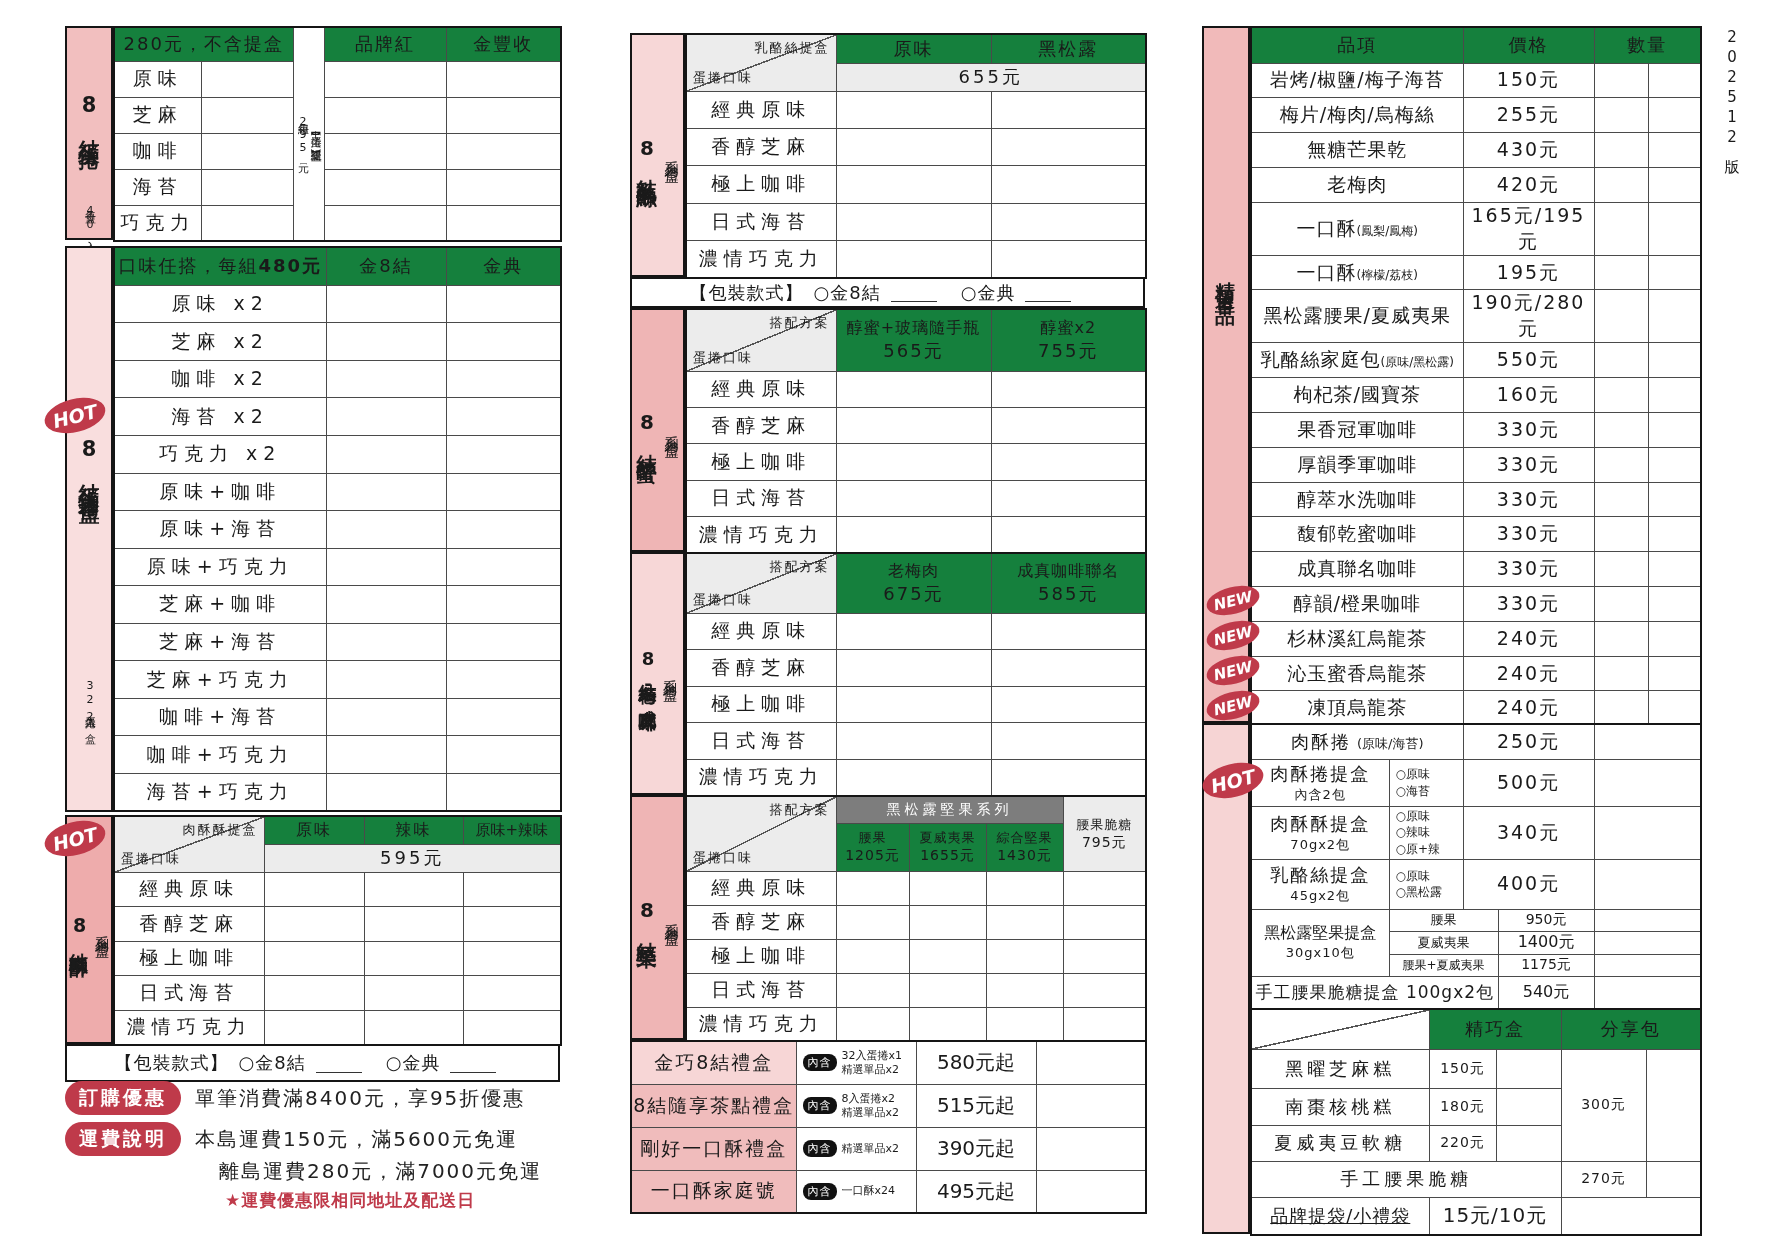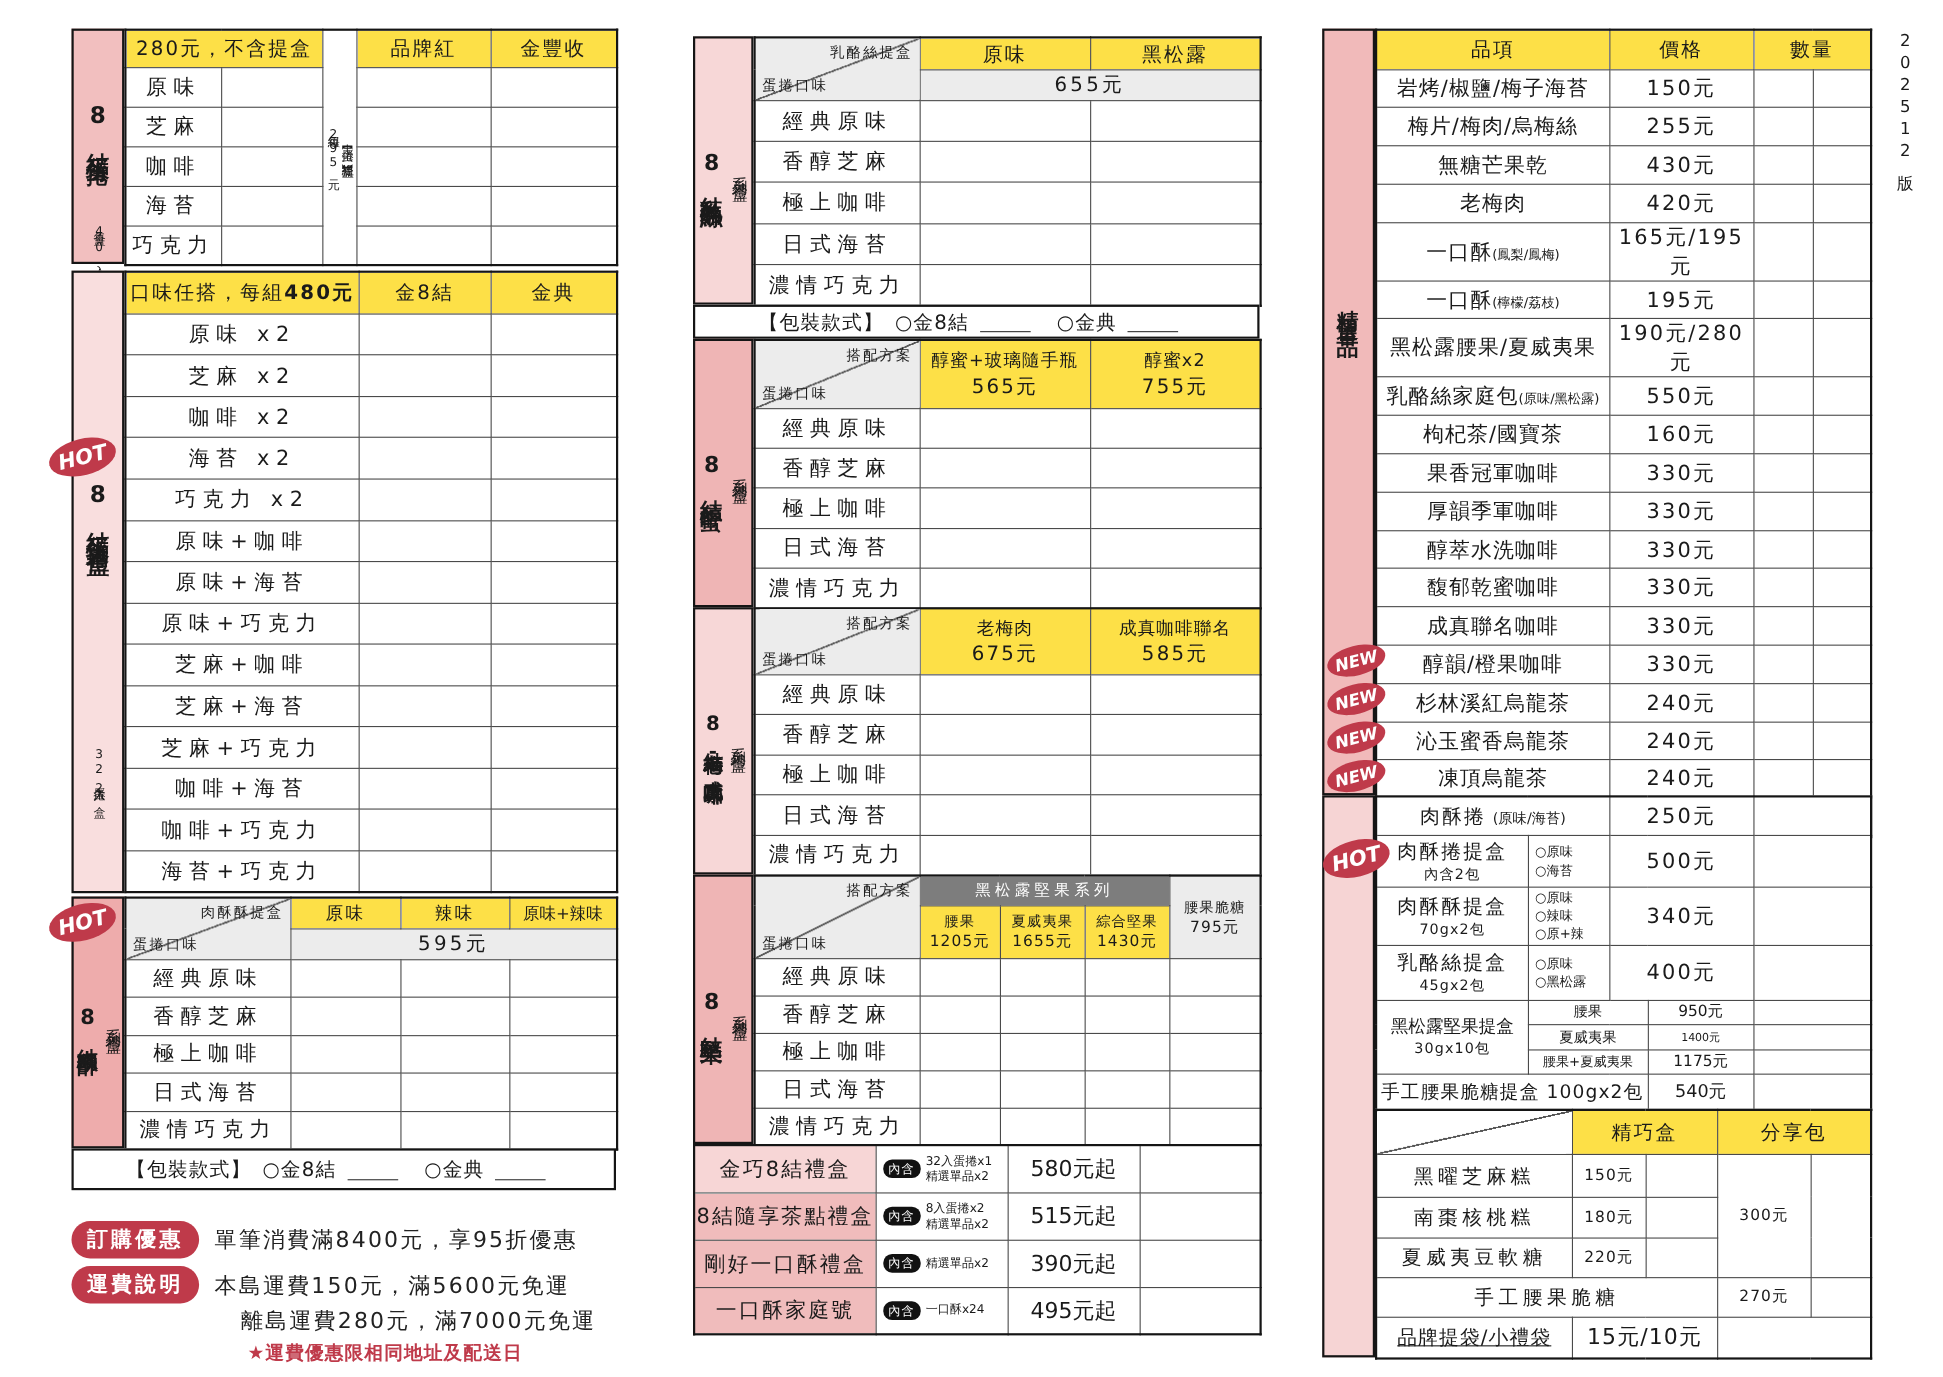--- a/index.html
+++ b/index.html
@@ -7,21 +7,21 @@
        font-family:"DejaVu Sans","Liberation Sans",sans-serif;color:#1a1a1a;}
   .blk{position:absolute;}
   .side{position:absolute;border:2px solid #151515;display:flex;align-items:center;justify-content:center;box-sizing:border-box;}
   .sideCol{flex-direction:column;}
   .vt{writing-mode:vertical-rl;text-orientation:upright;}
   .big{font-weight:bold;font-size:21px;letter-spacing:5px;}
   .mid{font-size:14px;letter-spacing:3px;}
   .small{font-size:11px;letter-spacing:1px;}
   table{border-collapse:collapse;table-layout:fixed;position:absolute;border:2px solid #151515;background:#fff;}
   td{border:1px solid #4a4a4a;text-align:center;vertical-align:middle;padding:0;overflow:hidden;font-size:19px;}
-  .hd{background:#fde047;font-size:18px;letter-spacing:2px;text-align:center;}
+  .hd{background:#15803d;font-size:18px;letter-spacing:2px;text-align:center;}
   .pr{background:#ececec;font-size:18px;letter-spacing:3px;}
   .lbl{letter-spacing:6px;font-size:19px;}
   .qty{background:#fff;}
   .diag{background-color:#ececec;position:relative;
     background-image:linear-gradient(to bottom right,transparent calc(50% - .75px),#555 calc(50% - .75px),#555 calc(50% + .75px),transparent calc(50% + .75px));}
   .diag.white{background-color:#fff;}
   .diag .dt{position:absolute;top:4px;right:6px;font-size:13px;letter-spacing:2px;}
   .diag .db{position:absolute;bottom:4px;left:6px;font-size:13px;letter-spacing:2px;}
   .combo{font-size:11px;line-height:1.15;}
   .combo .vt span{display:block;}
@@ -296,21 +296,21 @@
 
   <div class="pack" style="left:0;top:1018px;width:495px;height:38px;">
     <span>【包裝款式】</span>
     <span>○金8結</span>
     <span class="blank"></span>
     <span>○金典</span>
     <span class="blank"></span>
   </div>
 </div>
 
-<div class="blk" style="left:65px;top:1110px;width:500px;">
+<div class="blk" style="left:65px;top:1081px;width:500px;">
   <div class="promo-line">
     <span class="pill">訂購優惠</span>
     <span class="promo-text">單筆消費滿8400元，享95折優惠</span>
   </div>
   <div class="promo-line" style="margin-bottom:2px;">
     <span class="pill">運費說明</span>
     <span class="promo-text">本島運費150元，滿5600元免運</span>
   </div>
   <div class="promo-text indent" style="margin-bottom:4px;">離島運費280元，滿7000元免運</div>
   <div class="rednote indent" style="padding-left:160px;">★運費優惠限相同地址及配送日</div>
@@ -852,21 +852,21 @@
         <td rowspan="3">
             <span class="namet" style="font-size:16px;letter-spacing:0;">黑松露堅果提盒</span>
             <span class="subt">30gx10包</span>
           </td>
         <td colspan="2" style="font-size:13px;">腰果</td>
         <td style="font-size:14px;">950元</td>
         <td class="qty"></td>
       </tr>
       <tr style="height:23px">
         <td colspan="2" style="font-size:13px;">夏威夷果</td>
-        <td style="font-size:10px;">1400元</td>
+        <td style="font-size:16px;">1400元</td>
         <td class="qty"></td>
       </tr>
       <tr style="height:22px">
         <td colspan="2" style="font-size:12px;letter-spacing:0;">腰果+夏威夷果</td>
         <td style="font-size:14px;">1175元</td>
         <td class="qty"></td>
       </tr>
       <tr style="height:33px">
         <td colspan="3" style="font-size:17px;letter-spacing:1px;">手工腰果脆糖提盒 100gx2包</td>
         <td style="font-size:16px;">540元</td>

